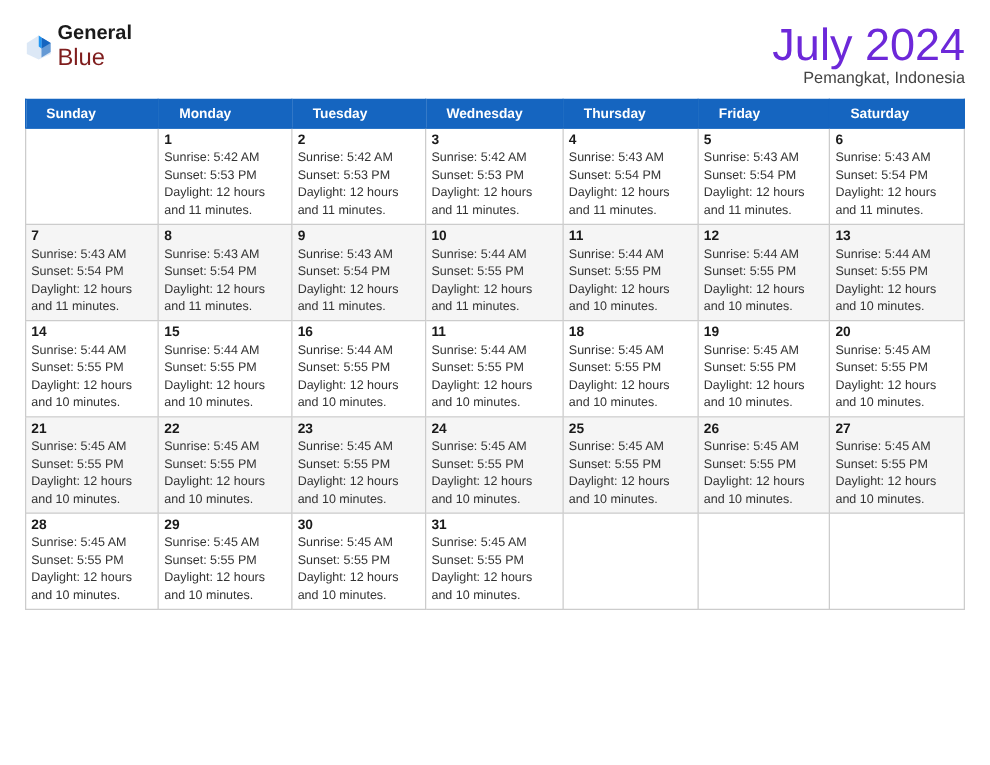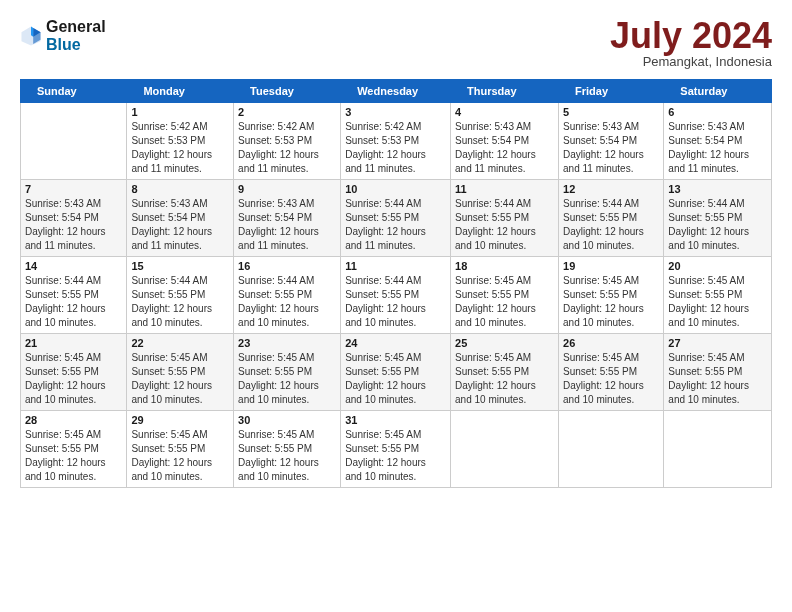--- a/index.html
+++ b/index.html
@@ -29,22 +29,22 @@
     }
     .logo-icon {
       width: 22px;
       height: 22px;
     }
     .header-right {
       text-align: right;
     }
     .month-title {
       font-size: 36px;
-      font-weight: bold;
-      color: #7f1d1d;
+      font-weight: normal;
+      color: #6d28d9;
       line-height: 1;
     }
     .location {
       font-size: 13px;
       color: #444;
       margin-top: 0;
     }
     .calendar {
       width: 100%;
       border-collapse: collapse;
@@ -93,21 +93,21 @@
   <div class="header">
     <div class="logo">
       <svg class="logo-icon" viewBox="0 0 30 30">
         <polygon points="15,2 28,10 28,22 15,28 2,22 2,10" fill="#1565c0" opacity="0.15"></polygon>
         <polygon points="18,4 28,10 28,20 18,26" fill="#1565c0" opacity="0.6"></polygon>
         <polygon points="18,4 28,10 18,16" fill="#1565c0"></polygon>
         <polygon points="15,2 18,4 18,16 15,14" fill="#2196f3"></polygon>
       </svg>
       <div>
         <span style="font-size:16px;font-weight:bold;color:#1a1a1a;">General</span><br>
-        <span style="font-size:16px;font-weight:bold;color:#0369a1;">Blue</span>
+        <span style="font-size:19px;font-weight:normal;color:#7f1d1d;">Blue</span>
       </div>
     </div>
     <div class="header-right">
       <div class="month-title">July 2024</div>
       <div class="location">Pemangkat, Indonesia</div>
     </div>
   </div>
 
   <table class="calendar">
     <thead>

